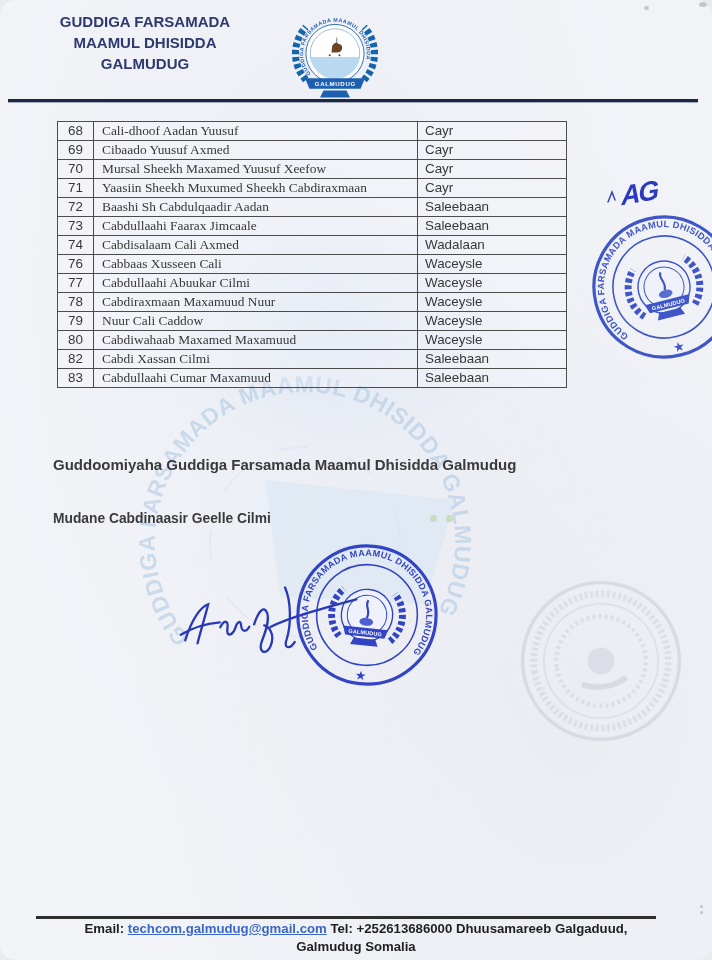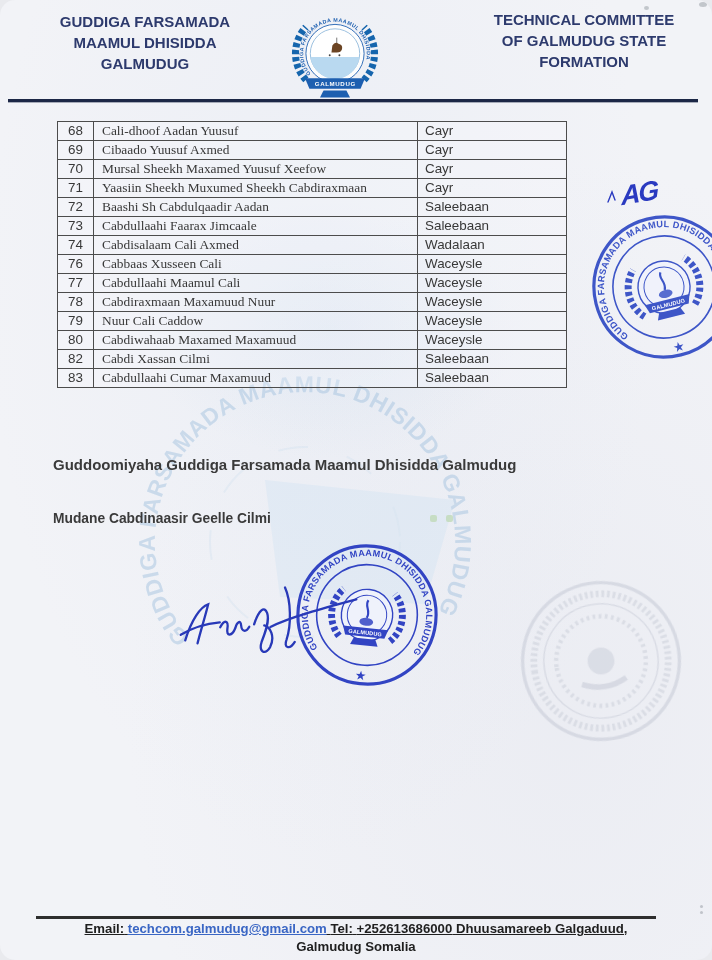--- a/index.html
+++ b/index.html
@@ -47,21 +47,21 @@
                 transform:rotate(-5deg); }
   .initials   { position:absolute; left:621px; top:178px; font-size:27px; font-weight:bold;
                 font-style:italic; color:#2a3ac0; transform:rotate(-10deg) skewX(-8deg);
                 letter-spacing:-2px; }
   .caret      { position:absolute; left:606px; top:190px; width:12px; height:14px; }
   .dot-green  { position:absolute; width:7px; height:7px; border-radius:2px; background:rgba(190,216,180,.75); }
   .smudge     { position:absolute; background:#9aa0a8; border-radius:50%; opacity:.55; }
   
   .ftr-rule  { position:absolute; left:36px; top:916px; width:620px; height:2.5px; background:#2e2e2e; }
   .ftr-line1 { position:absolute; left:50px; top:921px; width:612px; text-align:center;
-               font-size:13.2px; font-weight:bold; color:#1f1f1f;text-decoration:underline; }
+               font-size:13.2px; font-weight:bold; color:#1f1f1f; }
   .ftr-line2 { position:absolute; left:50px; top:939px; width:612px; text-align:center;
                font-size:13.2px; font-weight:bold; color:#1f1f1f; }
   .email-link { color:#3a66c4; text-decoration:underline; cursor:pointer; }
 </style>
 </head>
 <body>
 
 <div class="page">
 
   <div class="hdr-left">
@@ -82,25 +82,20 @@
     <path d="M -27.8,4 A 28 28 0 0 0 27.8,4 Z" fill="#b9d9f0"></path>
     <path d="M 2,-18 L 2,-9" stroke="#555" stroke-width="0.9"></path>
     <path d="M -3,-9 q 3,-5 7,-2 q 5,1 4,6 q -1,4 -6,4 l -6,0 z" fill="#6b4423"></path>
     <circle cx="-6" cy="2" r="1.1" fill="#444"></circle>
     <circle cx="5" cy="2" r="1.1" fill="#444"></circle>
     <path d="M -34,28 L 34,28 L 29,40 L -29,40 Z" fill="#1d5fb0"></path>
     <text y="37" text-anchor="middle" font-size="7" font-weight="bold" fill="#ffffff" textLength="46">GALMUDUG</text>
     <path d="M -13,42 L 13,42 L 17,50 L -17,50 Z" fill="#1d5fb0"></path>
   </svg>
 
-  <div class="hdr-right">
-    <div>TECHNICAL COMMITTEE</div>
-    <div>OF GALMUDUG STATE</div>
-    <div>FORMATION</div>
-  </div>
 
   <div class="hdr-rule"></div>
 
   <div class="mottle"></div>
 
   <svg class="watermark" viewBox="-170 -170 340 340">
     <polygon points="-40,-62 150,-42 120,62 -25,55" fill="#cfe1f1" opacity="0.75"></polygon>
     <circle r="95" fill="none" stroke="#c4d9ec" stroke-width="2" stroke-dasharray="30 40" opacity="0.5"></circle>
     <path id="arcWm" d="M -115,96.4 A 150 150 0 1 1 115,96.4" fill="none"></path>
     <text font-size="23" font-weight="bold" fill="#a6c4e0" letter-spacing="0.5">
@@ -145,21 +140,21 @@
           <td class="c-name">Cabdisalaam Cali Axmed</td>
           <td class="c-clan">Wadalaan</td>
         </tr>
       <tr>
           <td class="c-no">76</td>
           <td class="c-name">Cabbaas Xusseen Cali</td>
           <td class="c-clan">Waceysle</td>
         </tr>
       <tr>
           <td class="c-no">77</td>
-          <td class="c-name">Cabdullaahi Maamul Cali</td>
+          <td class="c-name">Cabdullaahi Abuukar Cilmi</td>
           <td class="c-clan">Waceysle</td>
         </tr>
       <tr>
           <td class="c-no">78</td>
           <td class="c-name">Cabdiraxmaan Maxamuud Nuur</td>
           <td class="c-clan">Waceysle</td>
         </tr>
       <tr>
           <td class="c-no">79</td>
           <td class="c-name">Nuur Cali Caddow</td>

